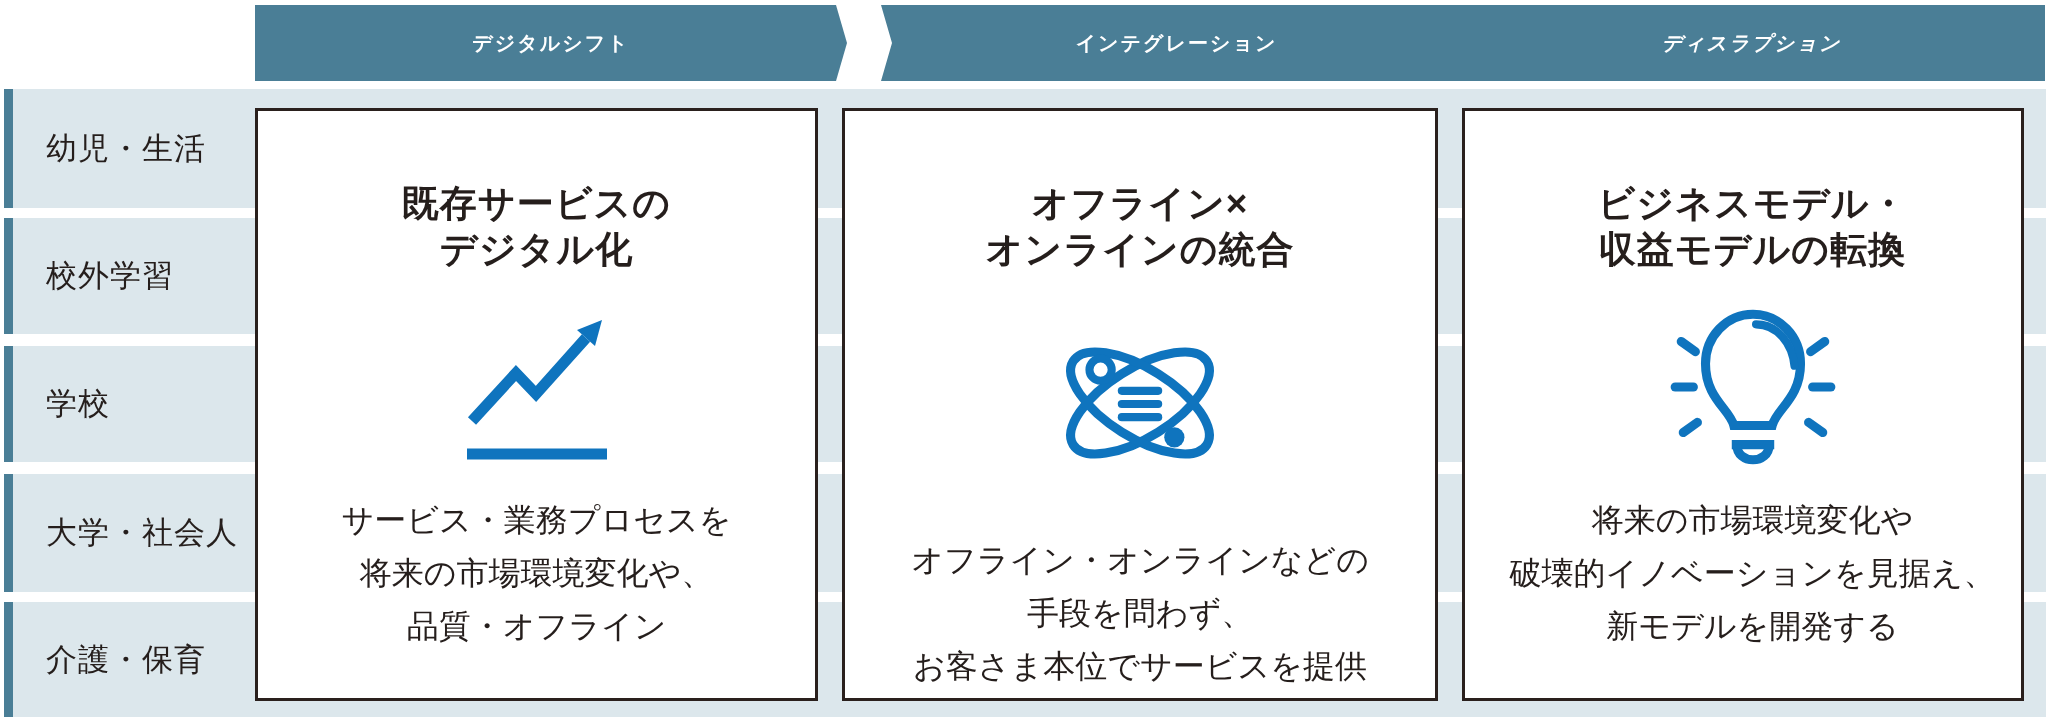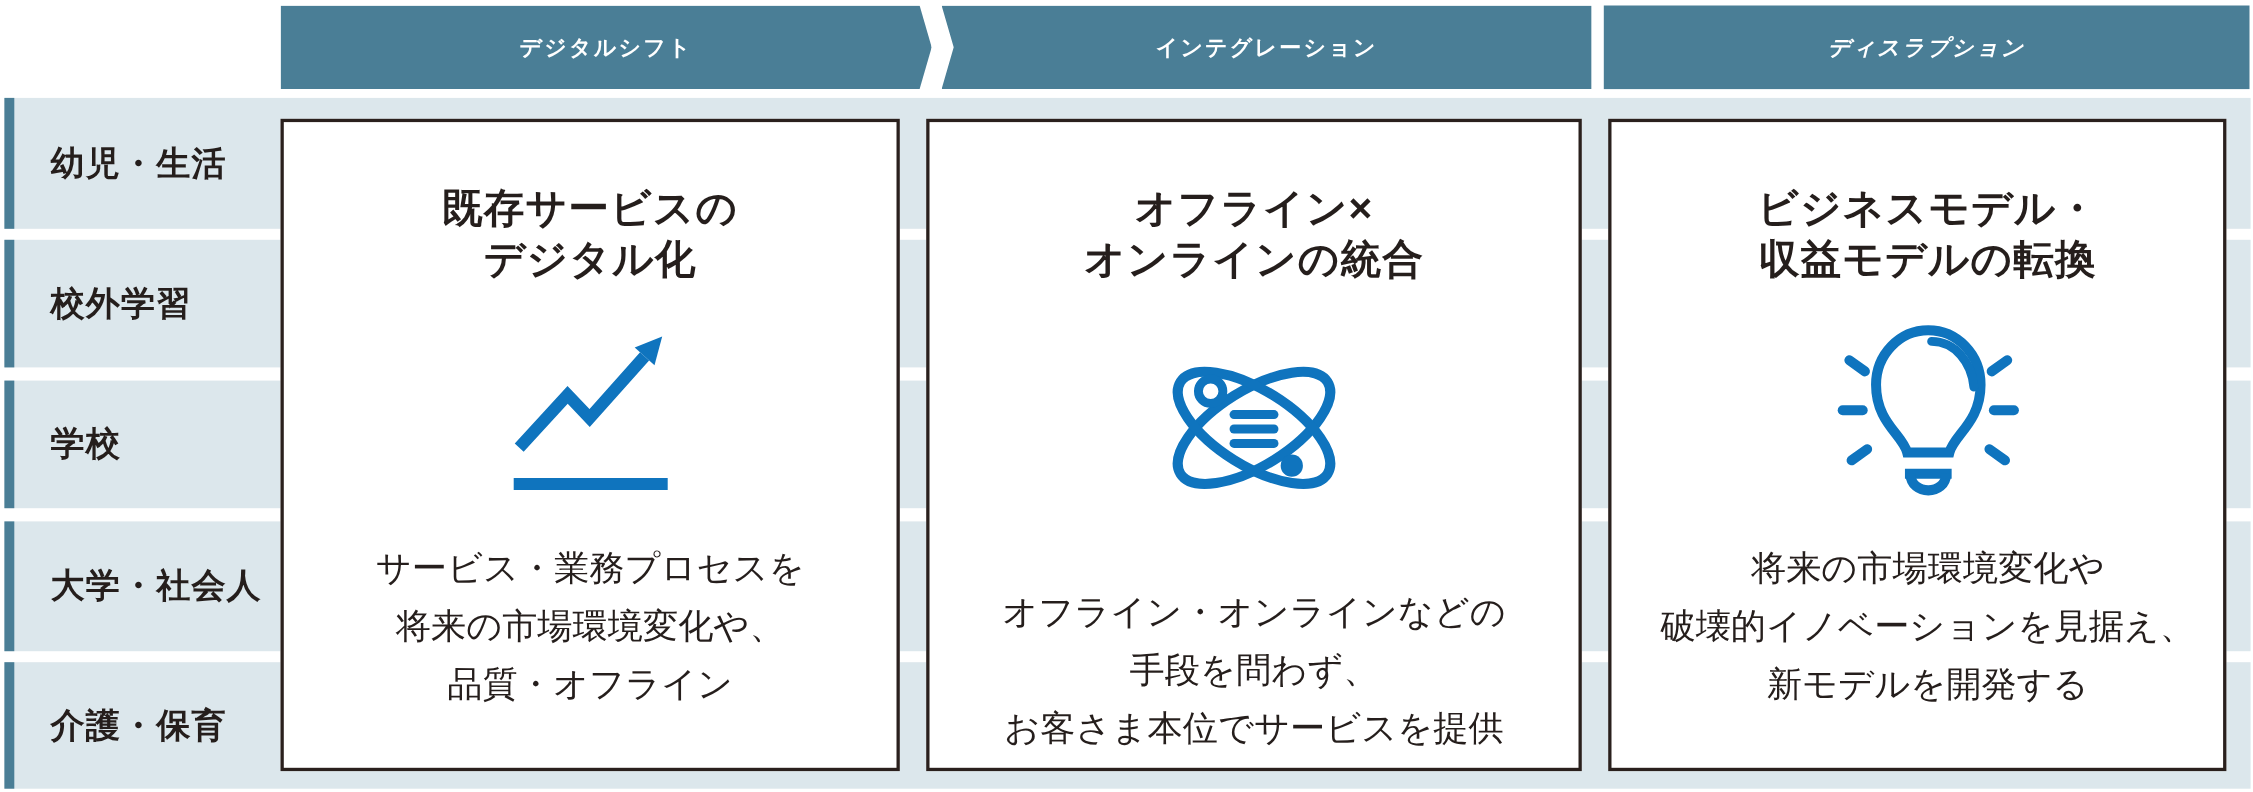--- a/index.html
+++ b/index.html
@@ -12,60 +12,60 @@
   .row-band{
     position:absolute;left:4px;width:2042px;
     background:var(--row-fill,#DCE7EC);
     display:flex;align-items:center;
   }
   .row-band .accent{
     position:absolute;left:0;top:0;bottom:0;width:9px;
     background:var(--accent-teal,#4A7E96);
   }
   .row-band .row-label{
-    margin-left:42px;font-size:31px;font-weight:bold;letter-spacing:1px;
+    margin-left:42px;font-size:31px;font-weight:normal;letter-spacing:1px;
     color:var(--text-dark,#251E1C);
   }
   .row-1{top:89px;height:119px;}
   .row-2{top:218px;height:116px;}
   .row-3{top:346px;height:116px;}
   .row-4{top:474px;height:118px;}
   .row-5{top:602px;height:115px;}
   
   .stage-header{
     position:absolute;top:5px;height:76px;
     background:var(--header-teal,#4A7E96);
     display:flex;align-items:center;justify-content:center;
     color:var(--header-text,#FFFFFF);font-size:20px;font-weight:bold;letter-spacing:2px;
   }
   .stage-1{left:255px;width:592px;
     clip-path:polygon(0 0, calc(100% - 11px) 0, 100% 50%, calc(100% - 11px) 100%, 0 100%);}
-  .stage-2{left:856px;width:591px;
+  .stage-2{left:881px;width:591px;
     clip-path:polygon(11px 50%, 0 0, 100% 0, 100% 100%, 0 100%);}
   .stage-3{left:1458px;width:587px;font-style:italic;}
   
   .card{
     position:absolute;top:108px;height:593px;box-sizing:border-box;
     background:#ffffff;border:3px solid var(--card-border,#2A201D);
     display:flex;flex-direction:column;align-items:center;
     padding-top:56px;
   }
   .card-1{left:255px;width:563px;}
   .card-2{left:842px;width:596px;gap:20px;}
   .card-3{left:1462px;width:562px;padding-left:19px;}
   .card-title{
     text-align:center;font-weight:bold;font-size:37px;line-height:46px;
-    letter-spacing:1px;height:92px;color:var(--text-dark,#251E1C);
+    letter-spacing:1px;height:92px;color:var(--text-dark,#251E1C);margin-top:14px;
   }
   .icon-wrap{
     height:212px;margin-top:6px;display:flex;align-items:center;justify-content:center;
     color:var(--icon-blue,#0F74BE);
   }
   .card-body{
-    margin-top:13px;text-align:center;font-size:32px;line-height:53px;
+    margin-top:3px;text-align:center;font-size:32px;line-height:53px;
     color:var(--text-dark,#251E1C);
   }
 </style>
 </head>
 <body>
 
 <div class="canvas">
 
   <div class="row-band row-1">
     <div class="accent"></div>

